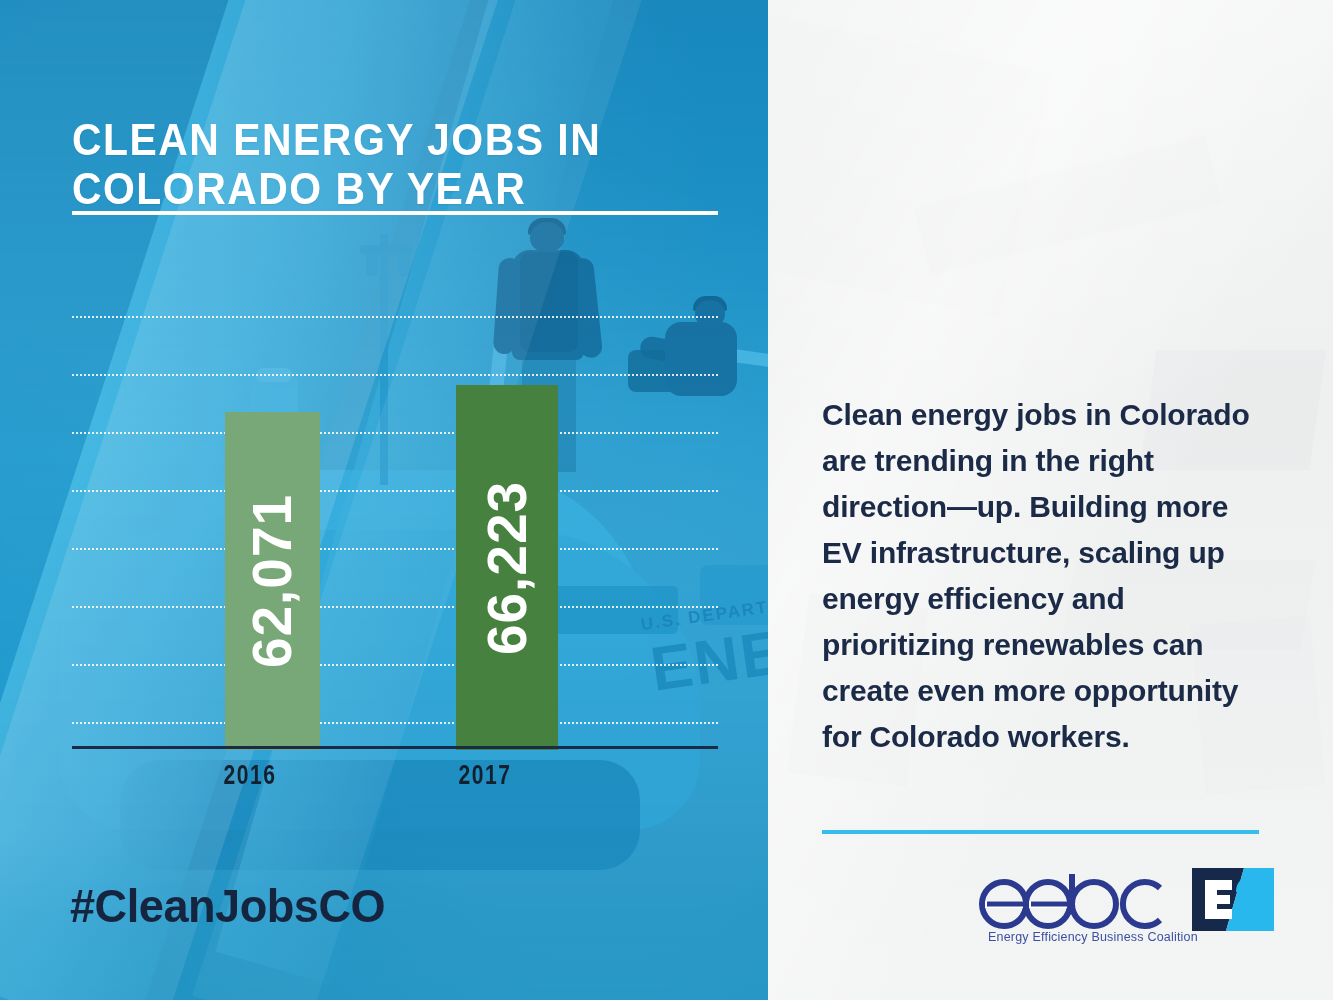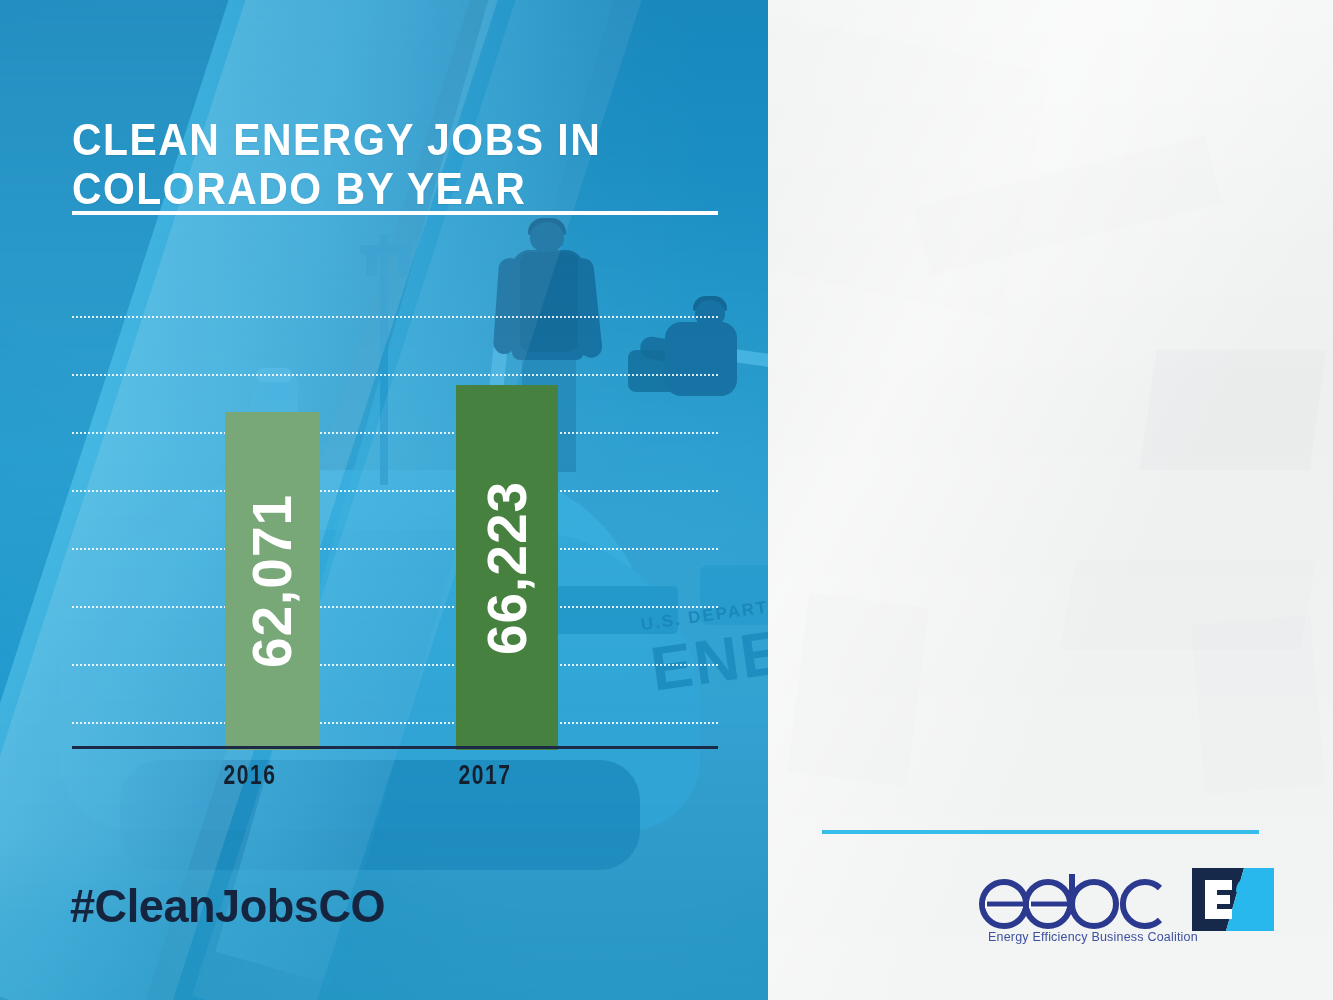--- a/index.html
+++ b/index.html
@@ -387,20 +387,21 @@
       <span class="bar-value">66,223</span>
     </div>
   </div>
 
   <div class="axis"></div>
   <div class="bar-label label-2016">2016</div>
   <div class="bar-label label-2017">2017</div>
 
   <div class="hashtag">#CleanJobsCO</div>
 
+  <div class="body-copy">Clean energy jobs in Colorado are trending in the right direction—up. Building more EV infrastructure, scaling up energy efficiency and prioritizing renewables can create even more opportunity for Colorado workers.</div>
   <div class="right-rule"></div>
 
   <div class="logos">
 
     <div class="eebc">
       <svg class="eebc-word" viewBox="0 0 205 62">
         <g fill="none" stroke="#2b3a8f" stroke-width="6">
 
           <circle cx="30" cy="36" r="22"></circle>
 

